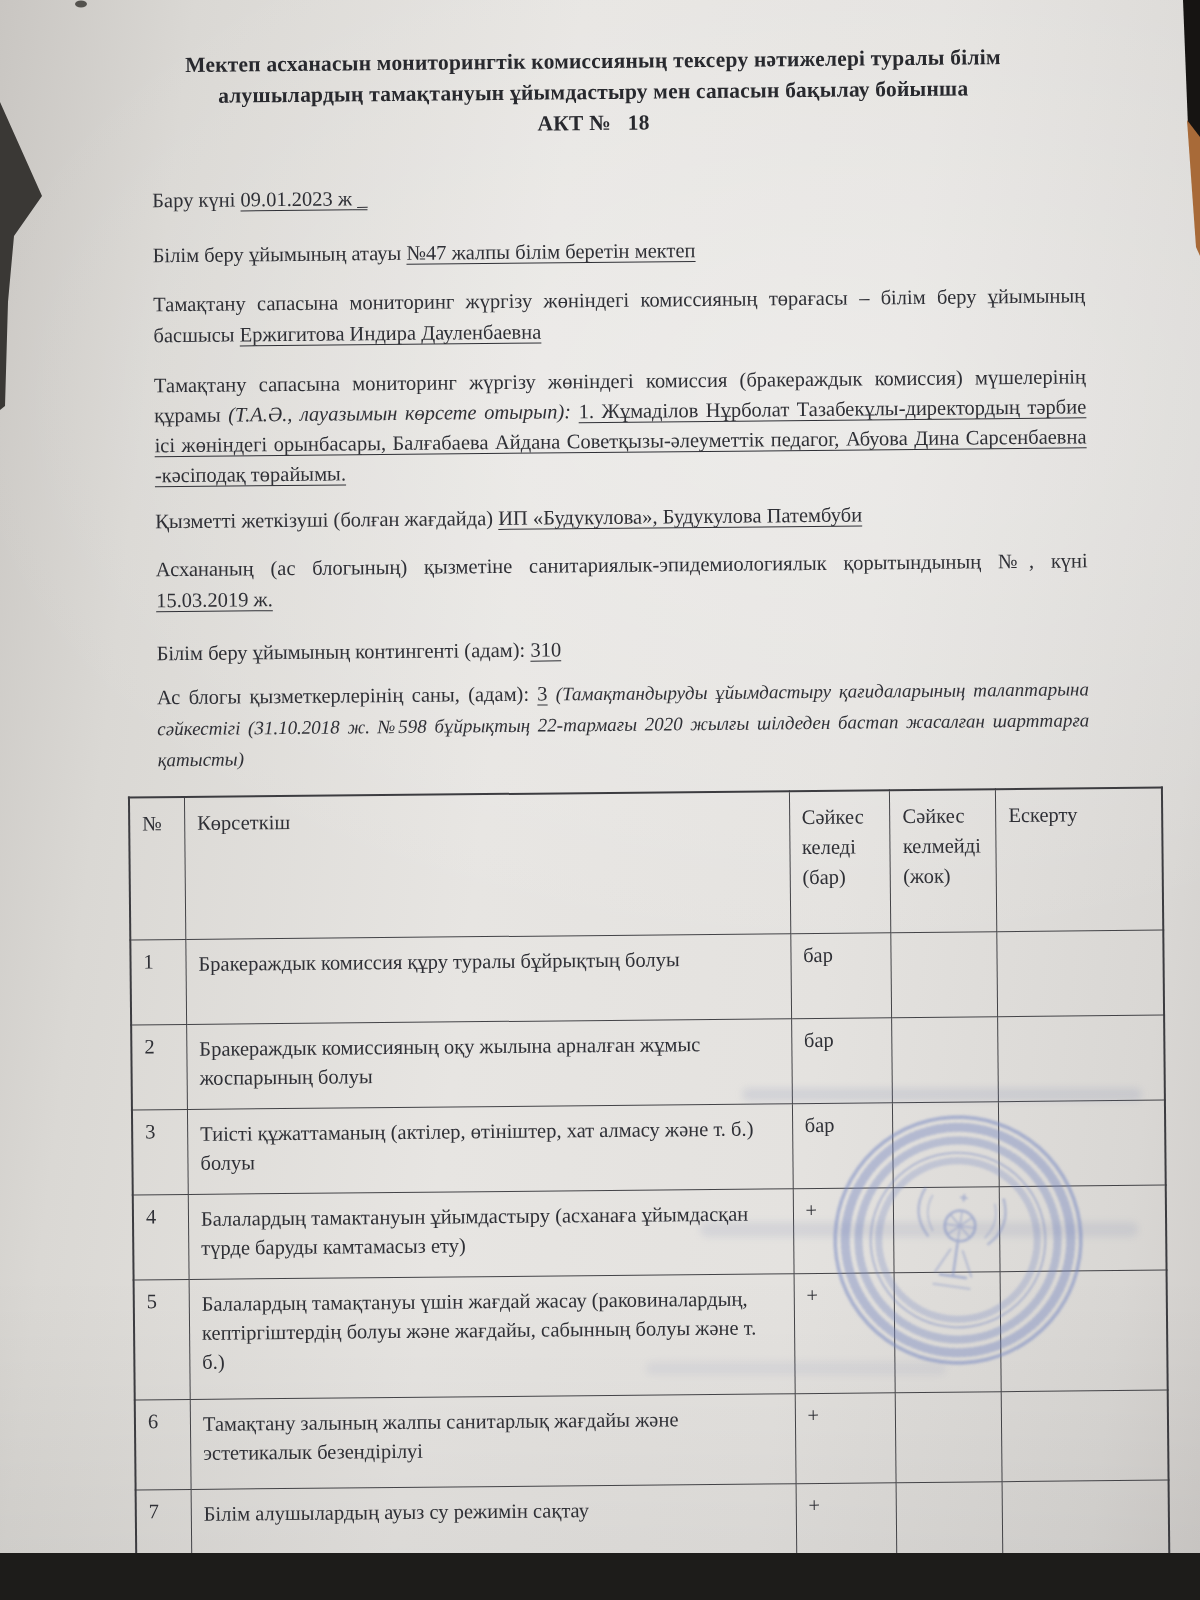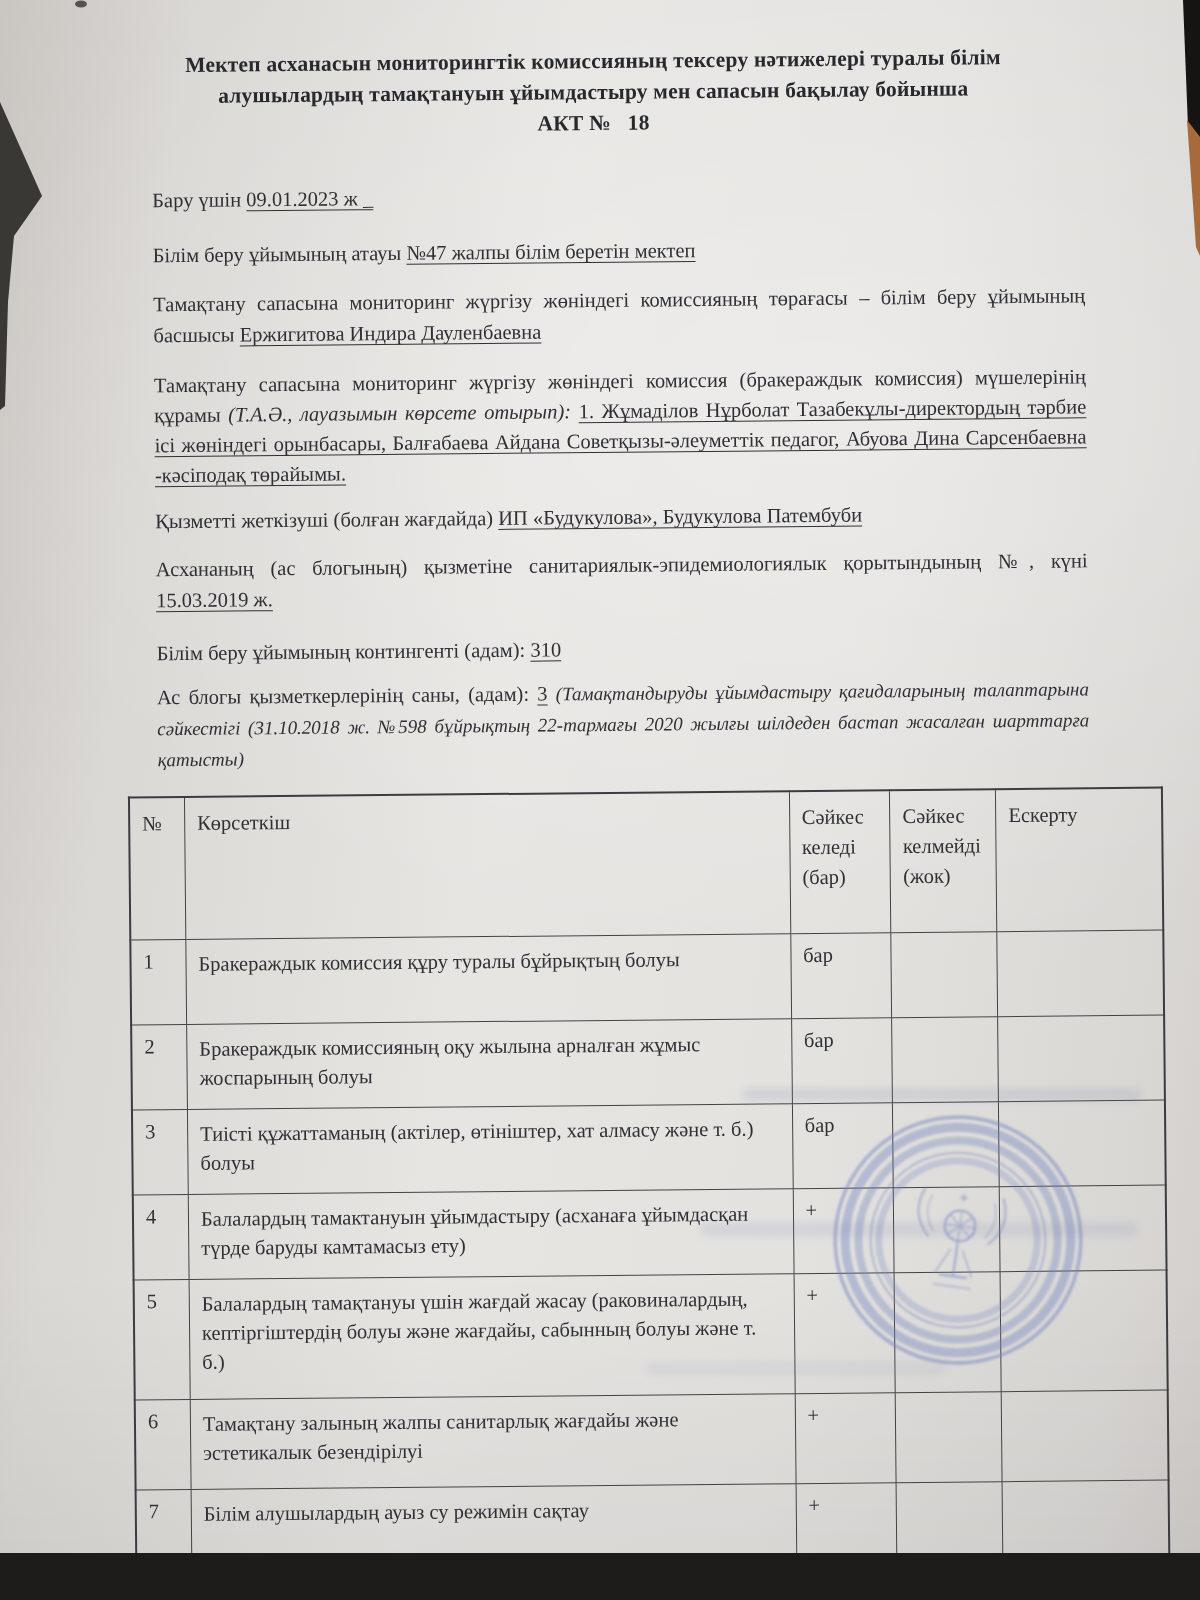--- a/index.html
+++ b/index.html
@@ -48,21 +48,21 @@
   <div class="paper"></div>
 
   <div class="content">
 
     <div class="title-block">
       <div class="title-line">Мектеп асханасын мониторингтік комиссияның тексеру нәтижелері туралы білім</div>
       <div class="title-line">алушылардың тамақтануын ұйымдастыру мен сапасын бақылау бойынша</div>
       <div class="title-line">АКТ №   18</div>
     </div>
 
-    <p class="para p1"><span>Бару үшін</span>
+    <p class="para p1"><span>Бару күні</span>
       <span class="u">09.01.2023 ж</span><span class="u"> _</span></p>
 
     <p class="para p2"><span>Білім беру ұйымының атауы</span>
       <span class="u">№47 жалпы білім беретін мектеп</span></p>
 
     <p class="para p3"><span>Тамақтану сапасына мониторинг жүргізу жөніндегі комиссияның төрағасы – білім беру ұйымының басшысы</span>
       <span class="u">Ержигитова Индира Дауленбаевна</span></p>
 
     <p class="para p4"><span>Тамақтану сапасына мониторинг жүргізу жөніндегі комиссия (бракераждык комиссия) мүшелерінің құрамы</span>
       <span class="it">(Т.А.Ә., лауазымын көрсете отырып):</span>

